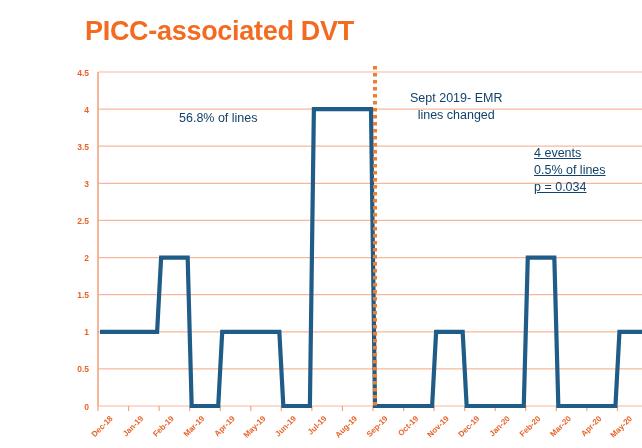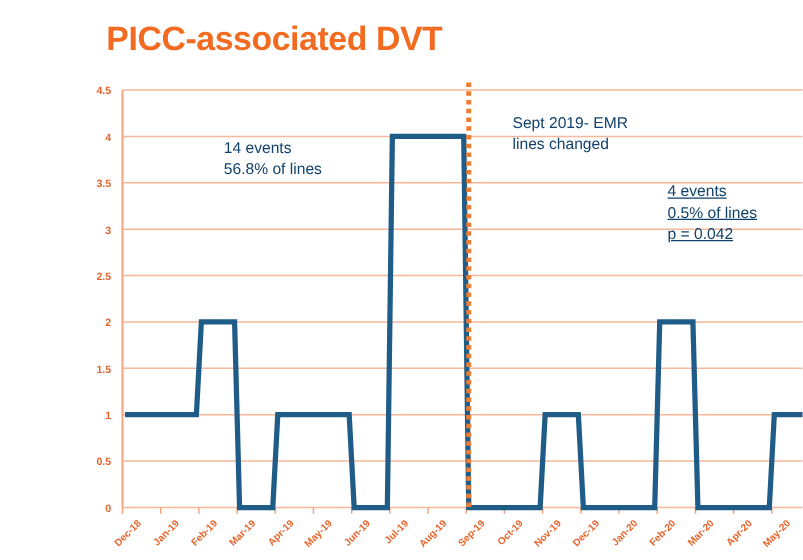--- a/index.html
+++ b/index.html
@@ -42,21 +42,21 @@
     display: block;
   }
   .annotation {
     position: absolute;
     color: #12426B;
     font-size: 12.5px;
     line-height: 17px;
     white-space: nowrap;
   }
   #ann-pre   { left: 144px; top: 110px; }
-  #ann-event { left: 375px; top: 90px;  }
+  #ann-event { left: 375px; top: 90px; text-align: center;  }
   #ann-post  { left: 499px; top: 145px; text-decoration: underline; }
 </style>
 </head>
 <body>
 
 <div id="slide">
 
   <div id="chart-title">PICC-associated DVT</div>
 
   <div id="plot-area">
@@ -126,28 +126,27 @@
           <text x="567.1666666666667" y="419" text-anchor="end" font-size="8" font-family="&quot;Liberation Sans&quot;, sans-serif" font-weight="bold" fill="#E8632A" transform="rotate(-45 567.1666666666667 419)">Apr-20</text>
           <text x="597.7222222222223" y="419" text-anchor="end" font-size="8" font-family="&quot;Liberation Sans&quot;, sans-serif" font-weight="bold" fill="#E8632A" transform="rotate(-45 597.7222222222223 419)">May-20</text>
         </g>
       <line id="yaxis" x1="63" y1="72" x2="63" y2="406" stroke="#F4A47C" stroke-width="1.6"></line>
       <polyline id="dataline" fill="none" stroke-width="4.2" stroke-linejoin="miter" stroke-linecap="butt" points="65,331.77777777777777 91.55555555555556,331.77777777777777 95.55555555555556,331.77777777777777 122.11111111111111,331.77777777777777 126.11111111111111,257.55555555555554 152.66666666666669,257.55555555555554 156.66666666666669,406 183.22222222222223,406 187.22222222222223,331.77777777777777 213.77777777777777,331.77777777777777 217.77777777777777,331.77777777777777 244.33333333333334,331.77777777777777 248.33333333333334,406 274.8888888888889,406 278.8888888888889,109.11111111111114 305.44444444444446,109.11111111111114 309.44444444444446,109.11111111111114 336,109.11111111111114 340,406 366.55555555555554,406 370.55555555555554,406 397.11111111111114,406 401.11111111111114,331.77777777777777 427.6666666666667,331.77777777777777 431.6666666666667,406 458.22222222222223,406 462.22222222222223,406 488.7777777777778,406 492.7777777777778,257.55555555555554 519.3333333333334,257.55555555555554 523.3333333333334,406 549.8888888888889,406 553.8888888888889,406 580.4444444444445,406 584.4444444444445,331.77777777777777 611,331.77777777777777" stroke="#1F5C87"></polyline>
       <line id="interventionline" stroke-width="4" stroke-dasharray="3.5 3.5" x1="340" x2="340" y1="66" y2="406" stroke="#ED7D31"></line>
     </svg>
   </div>
 
   <div class="annotation" id="ann-pre">
-    <div>14 events</div>
     <div>56.8% of lines</div>
   </div>
 
   <div class="annotation" id="ann-event">
     <div>Sept 2019- EMR</div>
     <div>lines changed</div>
   </div>
 
   <div class="annotation" id="ann-post">
     <div>4 events</div>
     <div>0.5% of lines</div>
-    <div>p = 0.042</div>
+    <div>p = 0.034</div>
   </div>
 
 </div>
 
 </body></html>

